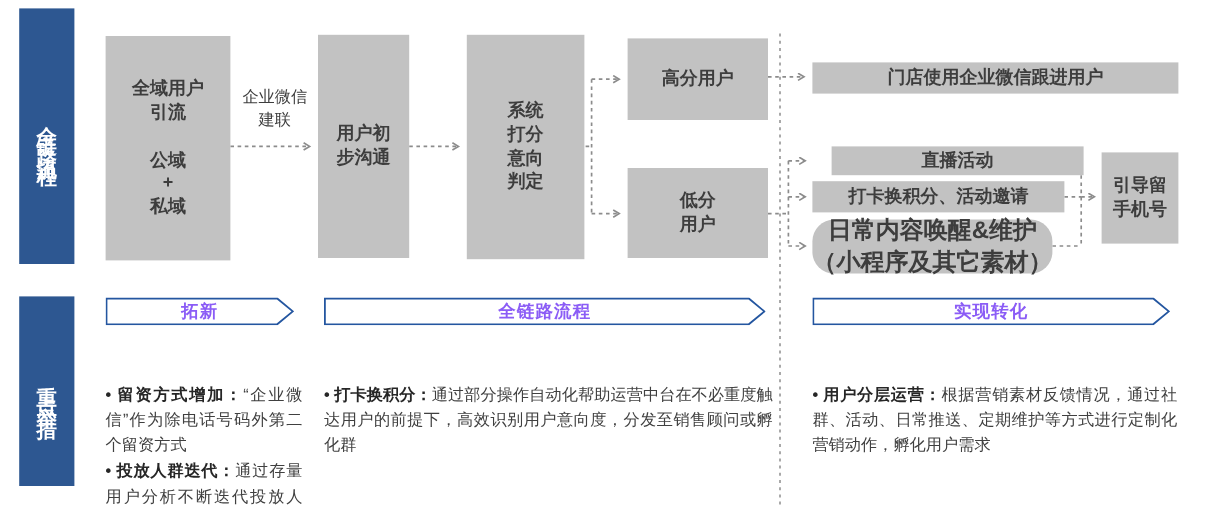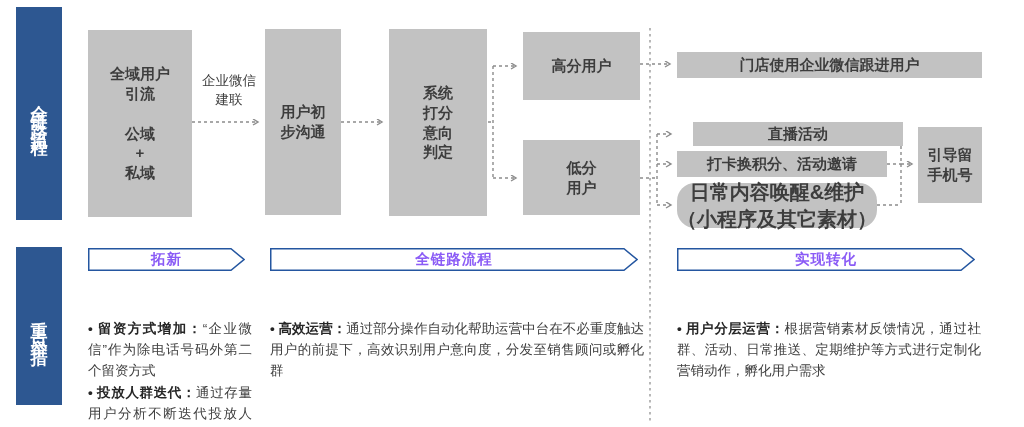--- a/index.html
+++ b/index.html
@@ -132,20 +132,20 @@
     </svg>
     <div class="banner-text">实现转化</div>
   </div>
 
   <div class="notes" style="left:88px;width:164px;">
     <p><span class="lead">• 留资方式增加：</span><span>“企业微信”作为除电话号码外第二个留资方式</span></p>
     <p><span class="lead">• 投放人群迭代：</span><span>通过存量用户分析不断迭代投放人群，进行营销策略优化</span></p>
   </div>
 
   <div class="notes" style="left:270px;width:374px;">
-    <p><span class="lead">• 高效运营：</span><span>通过部分操作自动化帮助运营中台在不必重度触达用户的前提下，高效识别用户意向度，分发至销售顾问或孵化群</span></p>
+    <p><span class="lead">• 打卡换积分：</span><span>通过部分操作自动化帮助运营中台在不必重度触达用户的前提下，高效识别用户意向度，分发至销售顾问或孵化群</span></p>
   </div>
 
   <div class="notes" style="left:677px;width:304px;">
     <p><span class="lead">• 用户分层运营：</span><span>根据营销素材反馈情况，通过社群、活动、日常推送、定期维护等方式进行定制化营销动作，孵化用户需求</span></p>
   </div>
 
 </div>
 
 </body></html>

